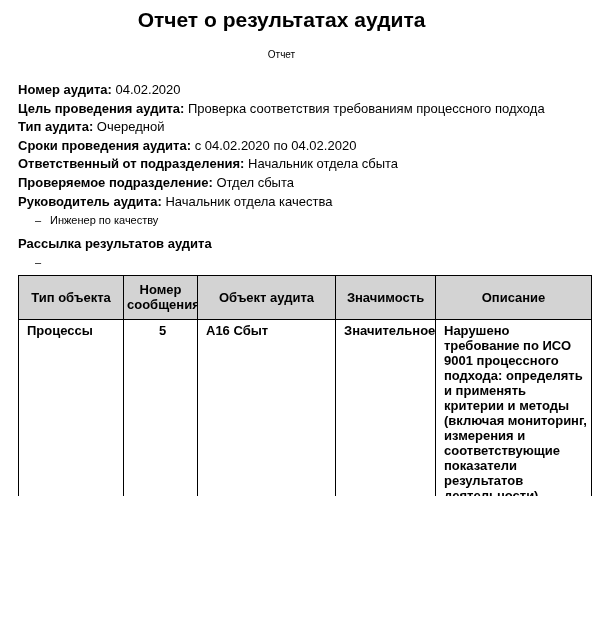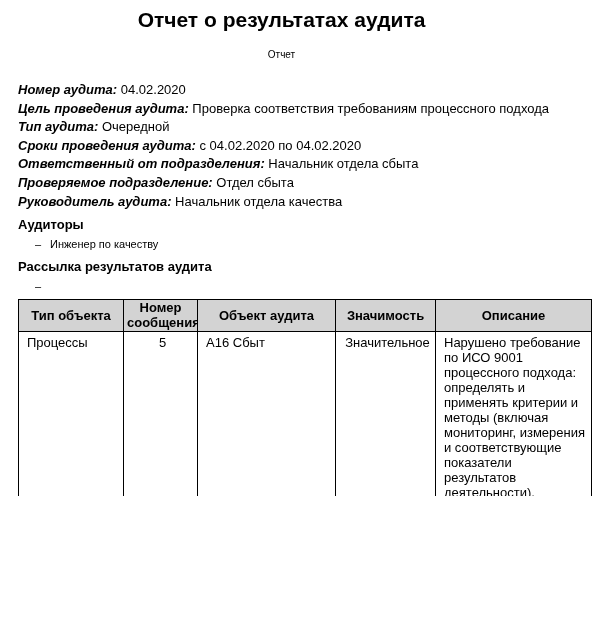--- a/index.html
+++ b/index.html
@@ -34,21 +34,20 @@
   }
   .fields {
     margin-top: 18px;
   }
   .field {
     font-size: 13px;
     line-height: 18.6px;
   }
   .field b {
     font-weight: bold;
-    font-style: italic;
   }
   .section-heading {
     font-size: 13px;
     font-weight: bold;
     line-height: 18.6px;
     margin-top: 5px;
   }
   .list-item {
     font-size: 11px;
     line-height: 18.6px;
@@ -69,25 +68,26 @@
     border: 1px solid #000000;
     font-size: 13px;
     overflow: hidden;
   }
   table.nc-table th {
     background: #d3d3d3;
     font-weight: bold;
     text-align: center;
     vertical-align: middle;
     height: 31px;
-    padding: 0 3px;
+    padding: 6px 3px;
     line-height: 15px;
   }
   table.nc-table tbody tr {
     height: 222px;
+    font-weight: bold;
   }
   table.nc-table td {
     vertical-align: top;
     padding: 3px 4px 0 8px;
     line-height: 15px;
   }
   td.cell-center {
     text-align: center;
     padding-left: 2px;
     padding-right: 2px;
@@ -138,21 +138,20 @@
     <div class="field">
       <b>Проверяемое подразделение:</b>
       <span>Отдел сбыта</span>
     </div>
     <div class="field">
       <b>Руководитель аудита:</b>
       <span>Начальник отдела качества</span>
     </div>
   </div>
 
-  <div class="section-heading">Аудиторы</div>
   <div class="list-item">
     <span class="dash">–</span><span>Инженер по качеству</span>
   </div>
 
   <div class="section-heading">Рассылка результатов аудита</div>
   <div class="list-item">
     <span class="dash">–</span>
   </div>
 
 

